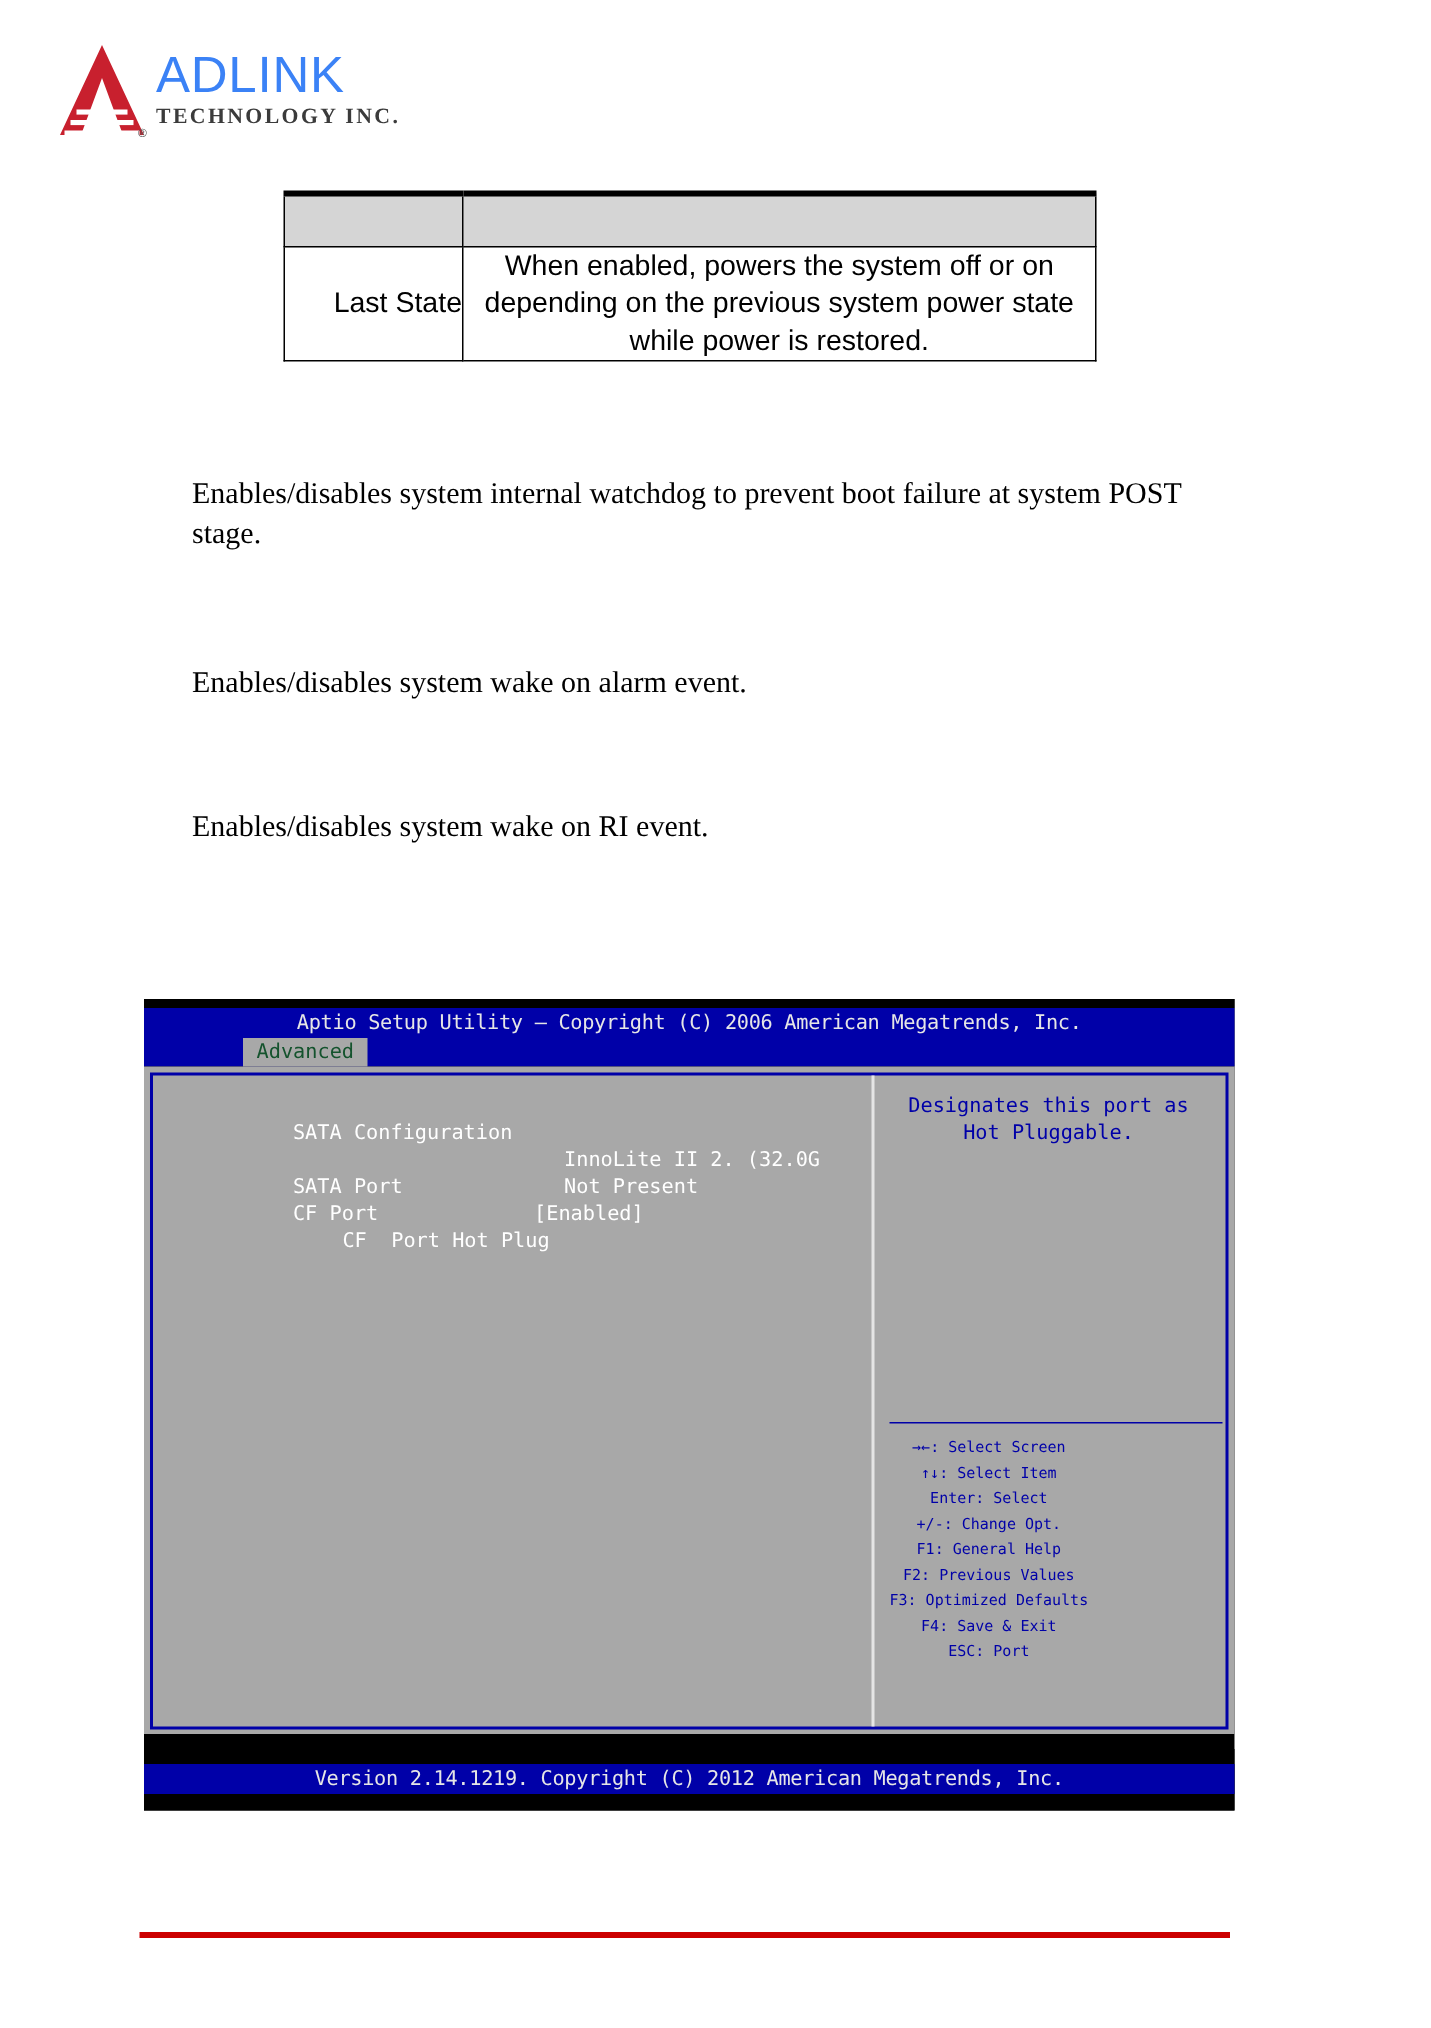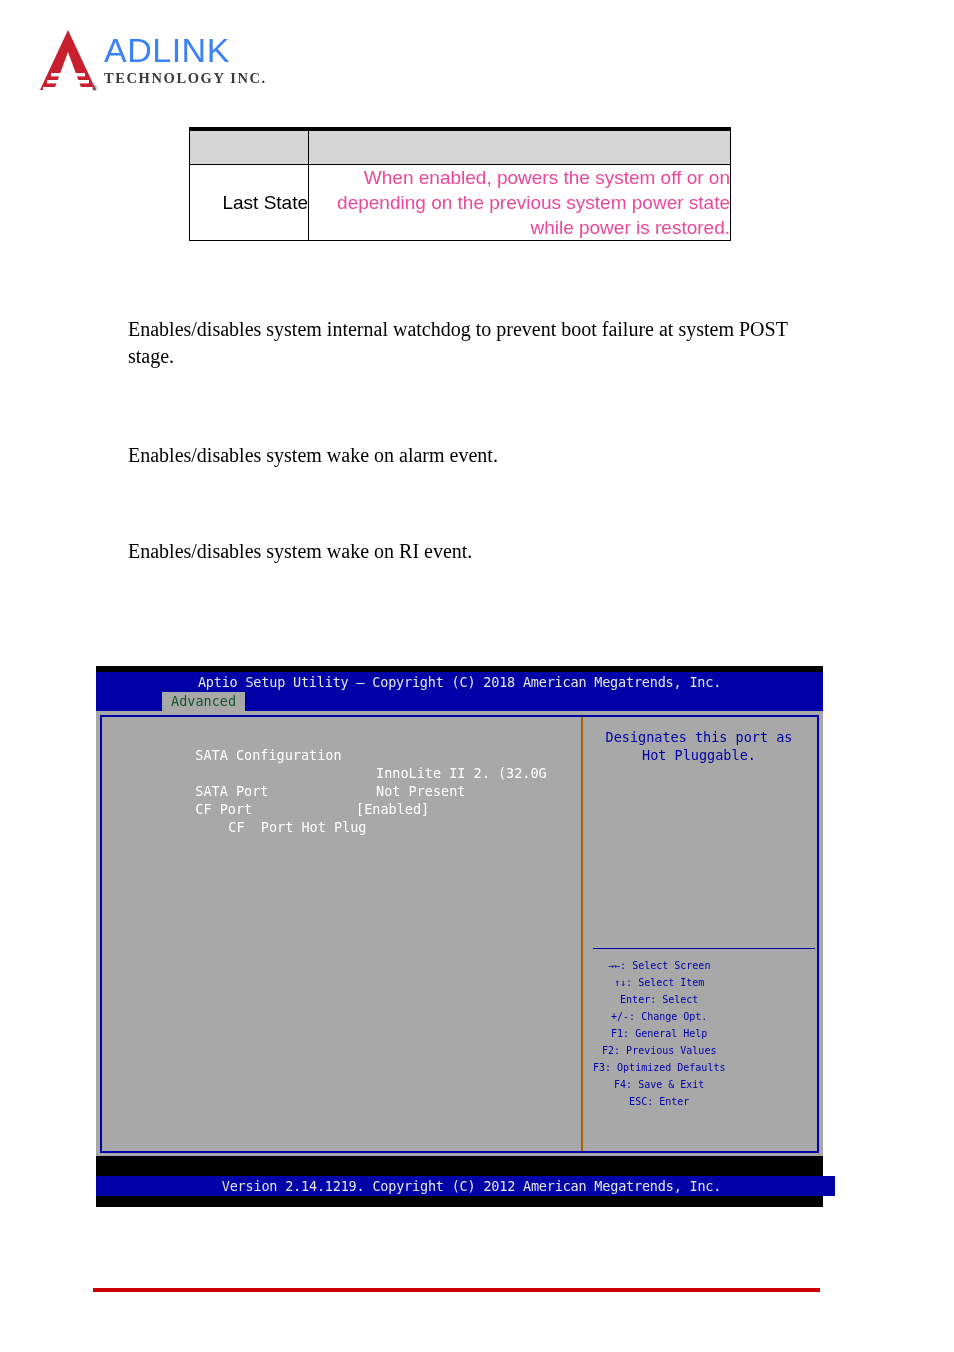--- a/index.html
+++ b/index.html
@@ -88,22 +88,22 @@
     height: 72px;
   }
   .cell-term {
     font-size: 19px;
     color: #000;
     text-align: right;
     padding: 4px 6px;
   }
   .cell-desc {
     font-size: 19px;
-    color: #ec4899;
-    text-align: right;
+    color: #000000;
+    text-align: center;
     padding: 6px 10px 6px 11px;
     line-height: 25px;
   }
 
   
   .para {
     position: absolute;
     left: 128px;
     width: 690px;
     font-size: 20px;
@@ -181,21 +181,21 @@
     border: 2px solid #0000a8;
     box-sizing: border-box;
     background: #a8a8a8;
   }
   .bios-left {
     position: absolute;
     left: 0; top: 0;
     width: 481px;
     height: 100%;
     box-sizing: border-box;
-    border-right: 2px solid #a16207;
+    border-right: 2px solid #e5e5e5;
     padding: 11px 0 0 12px;
   }
   .bios-right {
     position: absolute;
     left: 483px; top: 0;
     right: 0;
     height: 100%;
     box-sizing: border-box;
     padding: 11px 0 0 8px;
     text-align: center;
@@ -253,21 +253,20 @@
     left: 0; top: 10px;
     width: 100%;
     height: 20px;
     background: #0000a8;
     color: #e6e6e6;
     font-size: 13.5px;
     line-height: 20px;
     text-align: center;
     letter-spacing: -0.2px;
     white-space: nowrap;
-    padding-left: 12px;
   }
 
   
   .bottom-rule {
     position: absolute;
     left: 93px;
     top: 1288px;
     width: 727px;
     height: 4px;
     background: #cc0000;
@@ -305,21 +304,21 @@
 </table>
 
 <div class="para" id="para-1">Enables/disables system internal watchdog to prevent boot failure at system POST stage.</div>
 <div class="para" id="para-2">Enables/disables system wake on alarm event.</div>
 <div class="para" id="para-3">Enables/disables system wake on RI event.</div>
 
 <div class="bios">
 
   <div class="bios-topbar"></div>
 
-  <div class="bios-title">Aptio Setup Utility – Copyright (C) 2018 American Megatrends, Inc.</div>
+  <div class="bios-title">Aptio Setup Utility – Copyright (C) 2006 American Megatrends, Inc.</div>
 
   <div class="bios-menubar">
     <div class="bios-tab">Advanced</div>
   </div>
 
   <div class="bios-body">
     <div class="bios-frame">
 
       <div class="bios-left">
         <div class="bios-line">
@@ -348,21 +347,21 @@
         <div class="help-divider"></div>
         <div class="keylist">
           <div class="key-line">→←: Select Screen</div>
           <div class="key-line">↑↓: Select Item</div>
           <div class="key-line">Enter: Select</div>
           <div class="key-line">+/-: Change Opt.</div>
           <div class="key-line">F1: General Help</div>
           <div class="key-line">F2: Previous Values</div>
           <div class="key-line">F3: Optimized Defaults</div>
           <div class="key-line">F4: Save &amp; Exit</div>
-          <div class="key-line">ESC: Enter</div>
+          <div class="key-line">ESC: Port</div>
         </div>
       </div>
 
     </div>
   </div>
 
   <div class="bios-bottombar">
     <div class="bios-footer-in">Version 2.14.1219. Copyright (C) 2012 American Megatrends, Inc.</div>
   </div>
 

